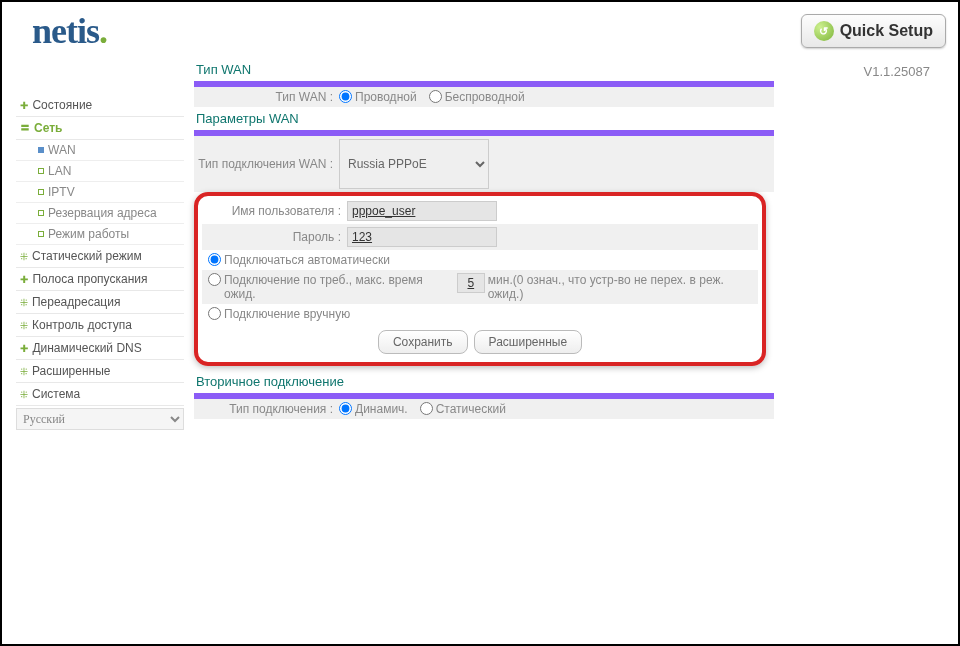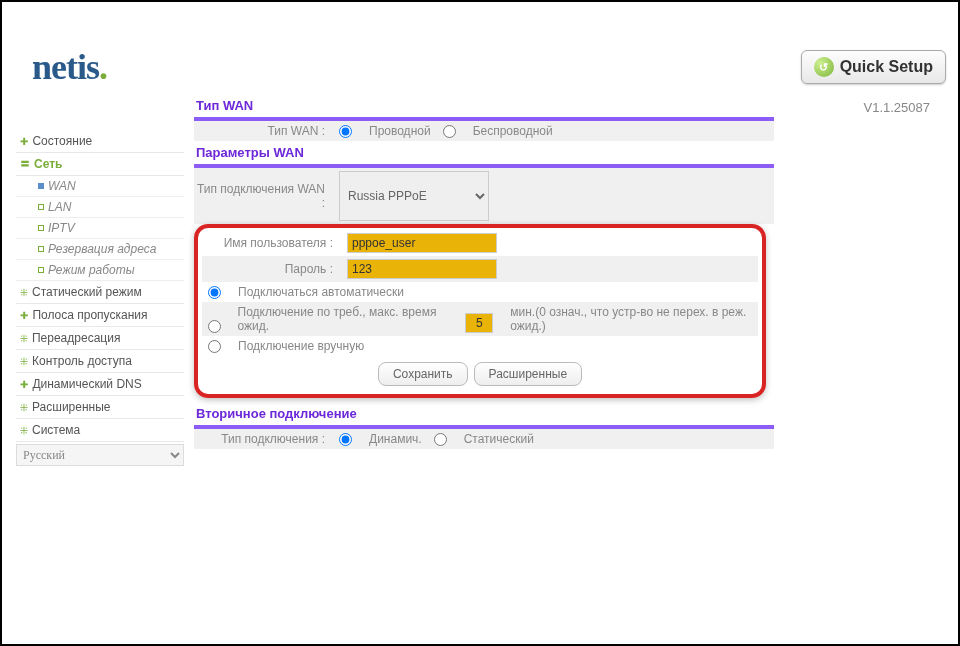--- a/index.html
+++ b/index.html
@@ -1,44 +1,44 @@
 <!DOCTYPE html>
 <html><head>
 <meta charset="utf-8">
 <style>
 * { box-sizing: border-box; margin: 0; padding: 0; }
 body { font-family: Arial, sans-serif; font-size: 12px; background: #fff; color: #333; }
 .frame { border: 2px solid #000; width: 960px; height: 646px; position: relative; overflow: hidden; }
-.header { display: flex; align-items: center; justify-content: space-between; padding: 8px 12px 2px 30px; margin-top: 36px; }
+.header { display: flex; align-items: center; justify-content: space-between; padding: 8px 12px 2px 30px; }
 .logo { font-family: Georgia, "Times New Roman", serif; font-size: 36px; font-weight: bold; color: #2a5a8a; letter-spacing: -1px; }
 .logo .dot { color: #7aad3a; }
 .quick-btn { display: flex; align-items: center; gap: 6px; border: 1px solid #aaa; border-radius: 6px; padding: 6px 12px; background: linear-gradient(#fdfdfd,#e8e8e8); font-size: 16px; font-weight: bold; color: #333; cursor: pointer; box-shadow: 0 1px 2px rgba(0,0,0,.2); }
 .quick-icon { width: 20px; height: 20px; border-radius: 50%; background: radial-gradient(circle at 30% 30%, #cdf08f, #7db53a); display: inline-flex; align-items: center; justify-content: center; color: #fff; font-size: 11px; }
 .body { display: flex; padding: 0 8px; }
 .sidebar { width: 180px; padding: 40px 6px 6px 6px; flex-shrink:0;}
 .nav-item { padding: 4px 4px; border-bottom: 1px solid #e8e8e8; color: #555; font-size: 12px; cursor: pointer; display:flex; align-items:center; gap:4px;}
 .nav-item.top { font-weight: normal; }
 .nav-item .plus { color: #7aad3a; font-size: 10px;}
 .nav-item .minus { color: #7aad3a; font-size: 10px;}
 .nav-item.sel { color: #7aad3a; font-weight: bold; }
-.sub-item { padding: 3px 4px 3px 22px; border-bottom: 1px solid #eee; font-size: 12px; color: #888; cursor: pointer; display:flex; align-items:center; gap:4px;font-style:italic;}
+.sub-item { padding: 3px 4px 3px 22px; border-bottom: 1px solid #eee; font-size: 12px; color: #888; cursor: pointer; display:flex; align-items:center; gap:4px;}
 .sub-item .sq { width: 6px; height: 6px; background:#fff; border:1px solid #7aad3a; display:inline-block;}
 .sub-item.first .sq { background:#5a8fc9; border-color:#5a8fc9;}
 .lang-sel { width: 100%; margin-top: 2px; font-size:12px; color:#888; border:1px solid #ddd; padding:2px; background:#f5f5f5;font-family:Liberation Serif, serif;}
 .content { flex: 1; padding: 4px 4px 4px 4px; position:relative;}
 .version { position: absolute; top: 10px; right: 20px; color: #888; font-size: 13px; }
-.section-title { color: #6d28d9; font-weight: bold; font-size: 13px; padding: 4px 2px; border-bottom: 4px solid #8b5cf6; }
+.section-title { color: #0f766e; font-weight: normal; font-size: 13px; padding: 4px 2px; border-bottom: 6px solid #8b5cf6; }
 .row { display: flex; align-items: center; padding: 3px 0; font-size: 12px; color: #888; }
-.row .lbl { width: 145px; text-align: right; padding-right: 14px; }
+.row .lbl { width: 145px; text-align: right; padding-right: 6px; }
 .row .val { flex: 1; display:flex; align-items:center; gap:12px;}
 .strip1 { background: #f0f0f0; }
-input[type=text].tf { border: 1px solid #ccc; padding: 2px 4px; font-size: 12px; width: 150px; background:#eab308; color:#333;}
+input[type=text].tf { border: 1px solid #ccc; padding: 2px 4px; font-size: 12px; width: 150px; background:#e5e5e5; color:#333;text-decoration:underline;}
 input[type=text].tf.small { width: 28px; text-align:center;}
 select.sel { border:1px solid #ccc; padding:16px 4px; font-size:12px; width:150px; background:#efefef; color:#666;}
-.radio-lbl { display: inline-flex; align-items: flex-end; gap: 17px; color:#888;}
+.radio-lbl { display: inline-flex; align-items: flex-start; gap: 3px; color:#888;}
 .highlight-box { border: 4px solid #d92424; border-radius: 14px; padding: 2px 4px 6px 4px; margin: 0 8px 4px 0; box-shadow: 0 2px 6px rgba(0,0,0,.25);}
 .btn { border:1px solid #bbb; background:linear-gradient(#fff,#eee); padding:4px 14px; font-size:12px; color:#666; cursor:pointer; border-radius:8px;}
 .btn-row { display:flex; gap:6px; justify-content:center; padding:6px 0 2px;}
 .main-area { width: 580px; }
 </style>
 </head>
 <body>
 <div class="frame">
 
 <div class="header">

